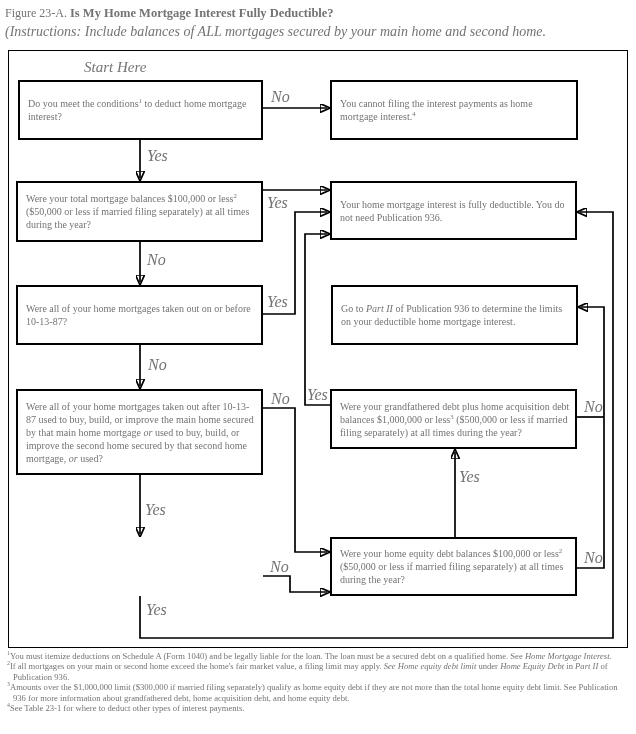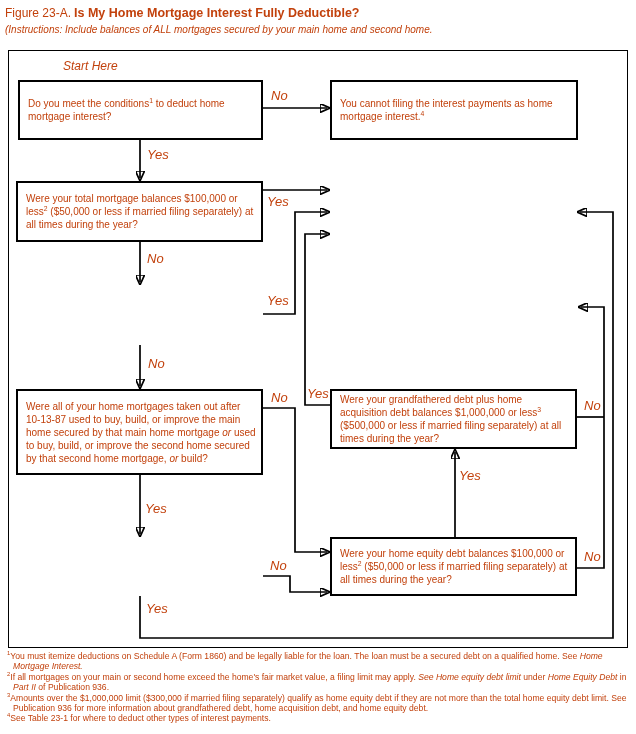--- a/index.html
+++ b/index.html
@@ -1,33 +1,33 @@
 <!DOCTYPE html>
 <html><head>
 <meta charset="utf-8">
 <style>
   * { margin:0; padding:0; box-sizing:border-box; }
   body { background:#fff; }
   .page {
     position:relative; width:636px; height:734px; background:#ffffff;
-    font-family:Liberation Sans, sans-serif; color:#c2410c; overflow:hidden;
+    font-family:Liberation Serif, serif; color:#737373; overflow:hidden;
   }
   .figure-title { position:absolute; left:5px; top:6px; font-size:12px; white-space:nowrap; }
   .figure-title .num { font-weight:normal; }
   .figure-title .main { font-weight:bold; font-size:12.5px; margin-left:3px; }
-  .instructions { position:absolute; left:5px; top:24px; font-size:10px; font-style:italic; white-space:nowrap;text-align:right; }
+  .instructions { position:absolute; left:5px; top:24px; font-size:14px; font-style:italic; white-space:nowrap;text-align:right; }
   .chart-border { position:absolute; left:8px; top:50px; width:620px; height:598px; border:1.5px solid #000; }
-  .start-label { position:absolute; left:63px; top:59px; font-size:12px; font-style:italic; }
+  .start-label { position:absolute; left:84px; top:59px; font-size:15px; font-style:italic; }
   .node {
     position:absolute; border:2.2px solid #000; background:#fff;
     display:flex; align-items:center; padding:2px 4px 2px 8px;
   }
   .node-text { font-size:10px; line-height:13px; }
   .node-text sup, .footnote sup { font-size:0.68em; vertical-align:super; line-height:0; }
-  .edge-label { position:absolute; font-size:13px; font-style:italic; white-space:nowrap; }
+  .edge-label { position:absolute; font-size:16px; font-style:italic; white-space:nowrap; }
   svg.connectors { position:absolute; left:0; top:0; }
   svg.connectors path { fill:none; stroke:#000; stroke-width:1.7; }
   .footnotes { position:absolute; left:7px; top:651px; width:624px; }
   .footnote { font-size:8.6px; line-height:10.4px; padding-left:6px; text-indent:-6px; }
 </style>
 </head>
 <body>
 
 <div class="page">
 
@@ -63,22 +63,31 @@
 
   <div class="node" style="left:18px;top:80px;width:245px;height:60px">
     <div class="node-text"><span>Do you meet the conditions</span><sup>1</sup><span> to deduct home mortgage interest?</span></div>
   </div>
   <div class="node" style="left:330px;top:80px;width:248px;height:60px">
     <div class="node-text"><span>You cannot filing the interest payments as home mortgage interest.</span><sup>4</sup></div>
   </div>
   <div class="node" style="left:16px;top:181px;width:247px;height:61px">
     <div class="node-text"><span>Were your total mortgage balances $100,000 or less</span><sup>2</sup><span> ($50,000 or less if married filing separately) at all times during the year?</span></div>
   </div>
+  <div class="node" style="left:330px;top:181px;width:247px;height:59px">
+    <div class="node-text"><span>Your home mortgage interest is fully deductible. You do not need Publication 936.</span></div>
+  </div>
+  <div class="node" style="left:16px;top:285px;width:247px;height:60px">
+    <div class="node-text"><span>Were all of your home mortgages taken out on or before 10-13-87?</span></div>
+  </div>
+  <div class="node" style="left:331px;top:285px;width:247px;height:60px">
+    <div class="node-text"><span>Go to </span><i>Part II</i><span> of Publication 936 to determine the limits on your deductible home mortgage interest.</span></div>
+  </div>
   <div class="node" style="left:16px;top:389px;width:247px;height:86px">
-    <div class="node-text"><span>Were all of your home mortgages taken out after 10-13-87 used to buy, build, or improve the main home secured by that main home mortgage </span><i>or</i><span> used to buy, build, or improve the second home secured by that second home mortgage, </span><i>or</i><span> build?</span></div>
+    <div class="node-text"><span>Were all of your home mortgages taken out after 10-13-87 used to buy, build, or improve the main home secured by that main home mortgage </span><i>or</i><span> used to buy, build, or improve the second home secured by that second home mortgage, </span><i>or</i><span> used?</span></div>
   </div>
   <div class="node" style="left:330px;top:389px;width:247px;height:60px">
     <div class="node-text"><span>Were your grandfathered debt plus home acquisition debt balances $1,000,000 or less</span><sup>3</sup><span> ($500,000 or less if married filing separately) at all times during the year?</span></div>
   </div>
   <div class="node" style="left:330px;top:537px;width:247px;height:59px">
     <div class="node-text"><span>Were your home equity debt balances $100,000 or less</span><sup>2</sup><span> ($50,000 or less if married filing separately) at all times during the year?</span></div>
   </div>
 
   <div class="edge-label" style="left:271px;top:88px">No</div>
   <div class="edge-label" style="left:147px;top:147px">Yes</div>
@@ -89,19 +98,19 @@
   <div class="edge-label" style="left:271px;top:390px">No</div>
   <div class="edge-label" style="left:145px;top:501px">Yes</div>
   <div class="edge-label" style="left:307px;top:386px">Yes</div>
   <div class="edge-label" style="left:584px;top:398px">No</div>
   <div class="edge-label" style="left:459px;top:468px">Yes</div>
   <div class="edge-label" style="left:584px;top:549px">No</div>
   <div class="edge-label" style="left:270px;top:558px">No</div>
   <div class="edge-label" style="left:146px;top:601px">Yes</div>
 
   <div class="footnotes">
-    <div class="footnote"><sup>1</sup><span>You must itemize deductions on Schedule A (Form 1860) and be legally liable for the loan. The loan must be a secured debt on a qualified home. See </span><i>Home Mortgage Interest.</i></div>
+    <div class="footnote"><sup>1</sup><span>You must itemize deductions on Schedule A (Form 1040) and be legally liable for the loan. The loan must be a secured debt on a qualified home. See </span><i>Home Mortgage Interest.</i></div>
     <div class="footnote"><sup>2</sup><span>If all mortgages on your main or second home exceed the home's fair market value, a filing limit may apply. </span><i>See Home equity debt limit</i><span> under </span><i>Home Equity Debt</i><span> in </span><i>Part II</i><span> of Publication 936.</span></div>
     <div class="footnote"><sup>3</sup><span>Amounts over the $1,000,000 limit ($300,000 if married filing separately) qualify as home equity debt if they are not more than the total home equity debt limit. See Publication 936 for more information about grandfathered debt, home acquisition debt, and home equity debt.</span></div>
     <div class="footnote"><sup>4</sup><span>See Table 23-1 for where to deduct other types of interest payments.</span></div>
   </div>
 
 </div>
 
 </body></html>

